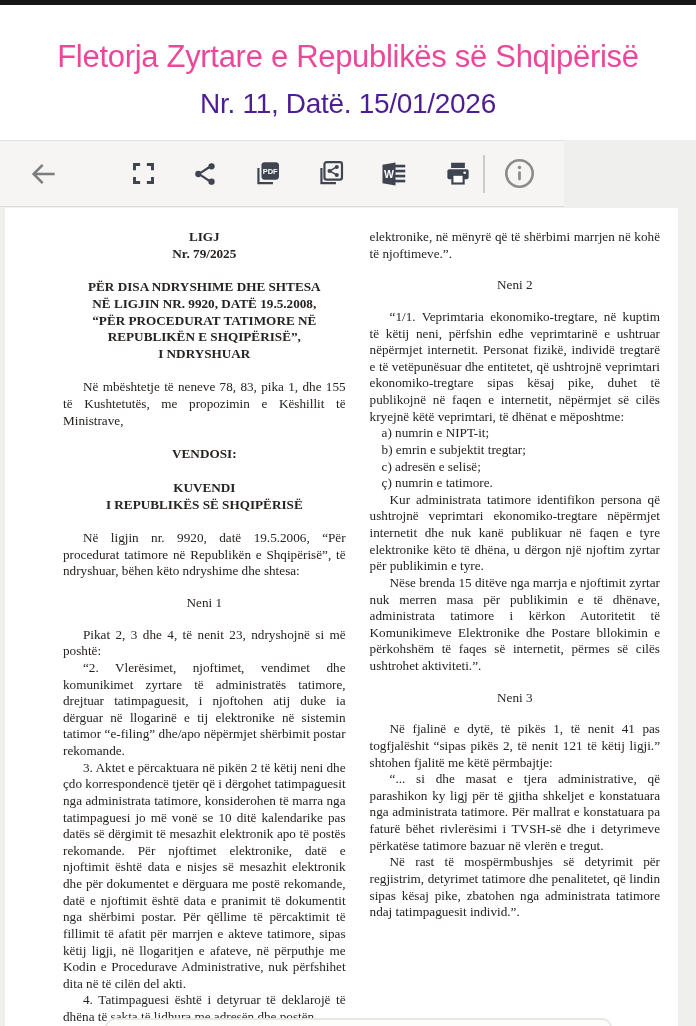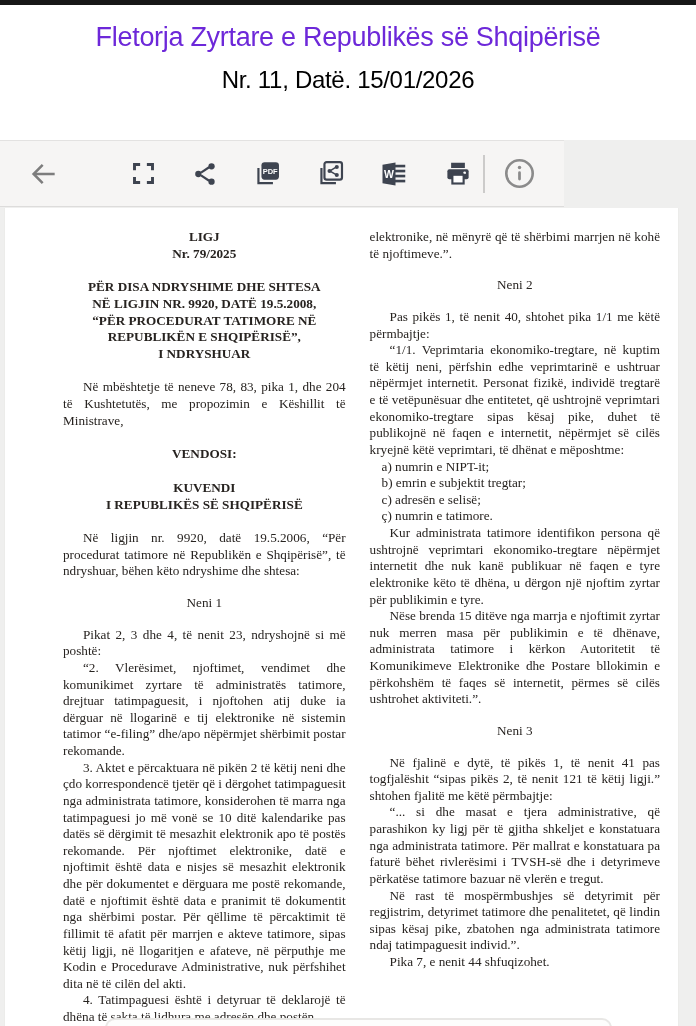--- a/index.html
+++ b/index.html
@@ -4,22 +4,22 @@
 <style>
   html,body{margin:0;padding:0;}
   body{
     width:696px;height:1026px;position:relative;overflow:hidden;
     background:#efefee;font-family:"Liberation Sans",sans-serif;
   }
   
   .top-strip{position:absolute;top:0;left:0;width:696px;height:5px;background:#171717;}
   
   .header{position:absolute;top:5px;left:0;width:696px;height:135px;background:#ffffff;text-align:center;}
-  .header .line1{margin-top:17px;font-size:27px;color:#6d28d9;letter-spacing:-0.3px;}
-  .header .line2{margin-top:13px;font-size:24px;color:#000000;letter-spacing:-0.3px;}
+  .header .line1{margin-top:34px;font-size:31px;color:#ec4899;letter-spacing:-0.3px;}
+  .header .line2{margin-top:13px;font-size:28px;color:#4c1d95;letter-spacing:-0.3px;}
   
   .toolbar{
     position:absolute;top:140px;left:0;width:564px;height:67px;background:#f6f5f4;
     border-top:1px solid #e3e2e1;border-bottom:1px solid #dddcdb;
     display:flex;align-items:center;box-sizing:border-box;padding:0 28px;
   }
   .tb-btn{background:none;border:none;padding:0;margin:0;cursor:pointer;display:flex;align-items:center;justify-content:center;height:40px;}
   .tb-spacer{flex:1;}
   .tb-group{display:flex;align-items:center;gap:34px;}
   .tb-divider{width:2px;height:38px;background:#cccbca;margin:0 6px 0 10px;}
@@ -157,45 +157,43 @@
   <div class="page">
     <div class="cols">
       <div class="col col-left">
           <div class="t-title">LIGJ
 Nr. 79/2025</div>
           <div class="t-title">PËR DISA NDRYSHIME DHE SHTESA
 NË LIGJIN NR. 9920, DATË 19.5.2008,
 “PËR PROCEDURAT TATIMORE NË
 REPUBLIKËN E SHQIPËRISË”,
 I NDRYSHUAR</div>
-          <div class="t-p">Në mbështetje të neneve 78, 83, pika 1, dhe 204 të Kushtetutës, me propozimin e Këshillit të Ministrave,</div>
+          <div class="t-p">Në mbështetje të neneve 78, 83, pika 1, dhe 155 të Kushtetutës, me propozimin e Këshillit të Ministrave,</div>
           <div class="t-title">VENDOSI:</div>
           <div class="t-title">KUVENDI
 I REPUBLIKËS SË SHQIPËRISË</div>
           <div class="t-p">Në ligjin nr. 9920, datë 19.5.2006, “Për procedurat tatimore në Republikën e Shqipërisë”, të ndryshuar, bëhen këto ndryshime dhe shtesa:</div>
           <div class="t-center">Neni 1</div>
           <div class="t-p">Pikat 2, 3 dhe 4, të nenit 23, ndryshojnë si më poshtë:</div>
           <div class="t-p">“2. Vlerësimet, njoftimet, vendimet dhe komunikimet zyrtare të administratës tatimore, drejtuar tatimpaguesit, i njoftohen atij duke ia dërguar në llogarinë e tij elektronike në sistemin tatimor “e-filing” dhe/apo nëpërmjet shërbimit postar rekomande.</div>
           <div class="t-p">3. Aktet e përcaktuara në pikën 2 të këtij neni dhe çdo korrespondencë tjetër që i dërgohet tatimpaguesit nga administrata tatimore, konsiderohen të marra nga tatimpaguesi jo më vonë se 10 ditë kalendarike pas datës së dërgimit të mesazhit elektronik apo të postës rekomande. Për njoftimet elektronike, datë e njoftimit është data e nisjes së mesazhit elektronik dhe për dokumentet e dërguara me postë rekomande, datë e njoftimit është data e pranimit të dokumentit nga shërbimi postar. Për qëllime të përcaktimit të fillimit të afatit për marrjen e akteve tatimore, sipas këtij ligji, në llogaritjen e afateve, në përputhje me Kodin e Procedurave Administrative, nuk përfshihet dita në të cilën del akti.</div>
           <div class="t-p">4. Tatimpaguesi është i detyruar të deklarojë të dhëna të sakta të lidhura me adresën dhe postën</div>
         </div>
       <div class="col col-right">
           <div class="t-pn">elektronike, në mënyrë që të shërbimi marrjen në kohë të njoftimeve.”.</div>
           <div class="t-center">Neni 2</div>
-          <div class="t-p">Pas pikës 1, të nenit 40, shtohet pika 1/1 me këtë përmbajtje:</div>
           <div class="t-p">“1/1. Veprimtaria ekonomiko-tregtare, në kuptim të këtij neni, përfshin edhe veprimtarinë e ushtruar nëpërmjet internetit. Personat fizikë, individë tregtarë e të vetëpunësuar dhe entitetet, që ushtrojnë veprimtari ekonomiko-tregtare sipas kësaj pike, duhet të publikojnë në faqen e internetit, nëpërmjet së cilës kryejnë këtë veprimtari, të dhënat e mëposhtme:</div>
           <div class="t-list">a) numrin e NIPT-it;</div>
           <div class="t-list">b) emrin e subjektit tregtar;</div>
           <div class="t-list">c) adresën e selisë;</div>
           <div class="t-list">ç) numrin e tatimore.</div>
           <div class="t-p">Kur administrata tatimore identifikon persona që ushtrojnë veprimtari ekonomiko-tregtare nëpërmjet internetit dhe nuk kanë publikuar në faqen e tyre elektronike këto të dhëna, u dërgon një njoftim zyrtar për publikimin e tyre.</div>
           <div class="t-p">Nëse brenda 15 ditëve nga marrja e njoftimit zyrtar nuk merren masa për publikimin e të dhënave, administrata tatimore i kërkon Autoritetit të Komunikimeve Elektronike dhe Postare bllokimin e përkohshëm të faqes së internetit, përmes së cilës ushtrohet aktiviteti.”.</div>
           <div class="t-center">Neni 3</div>
           <div class="t-p">Në fjalinë e dytë, të pikës 1, të nenit 41 pas togfjalëshit “sipas pikës 2, të nenit 121 të këtij ligji.” shtohen fjalitë me këtë përmbajtje:</div>
           <div class="t-p">“... si dhe masat e tjera administrative, që parashikon ky ligj për të gjitha shkeljet e konstatuara nga administrata tatimore. Për mallrat e konstatuara pa faturë bëhet rivlerësimi i TVSH-së dhe i detyrimeve përkatëse tatimore bazuar në vlerën e tregut.</div>
           <div class="t-p">Në rast të mospërmbushjes së detyrimit për regjistrim, detyrimet tatimore dhe penalitetet, që lindin sipas kësaj pike, zbatohen nga administrata tatimore ndaj tatimpaguesit individ.”.</div>
-          <div class="t-p">Pika 7, e nenit 44 shfuqizohet.</div>
         </div>
     </div>
   </div>
 </main>
 
 <div class="next-page"></div>
 
 </body></html>

